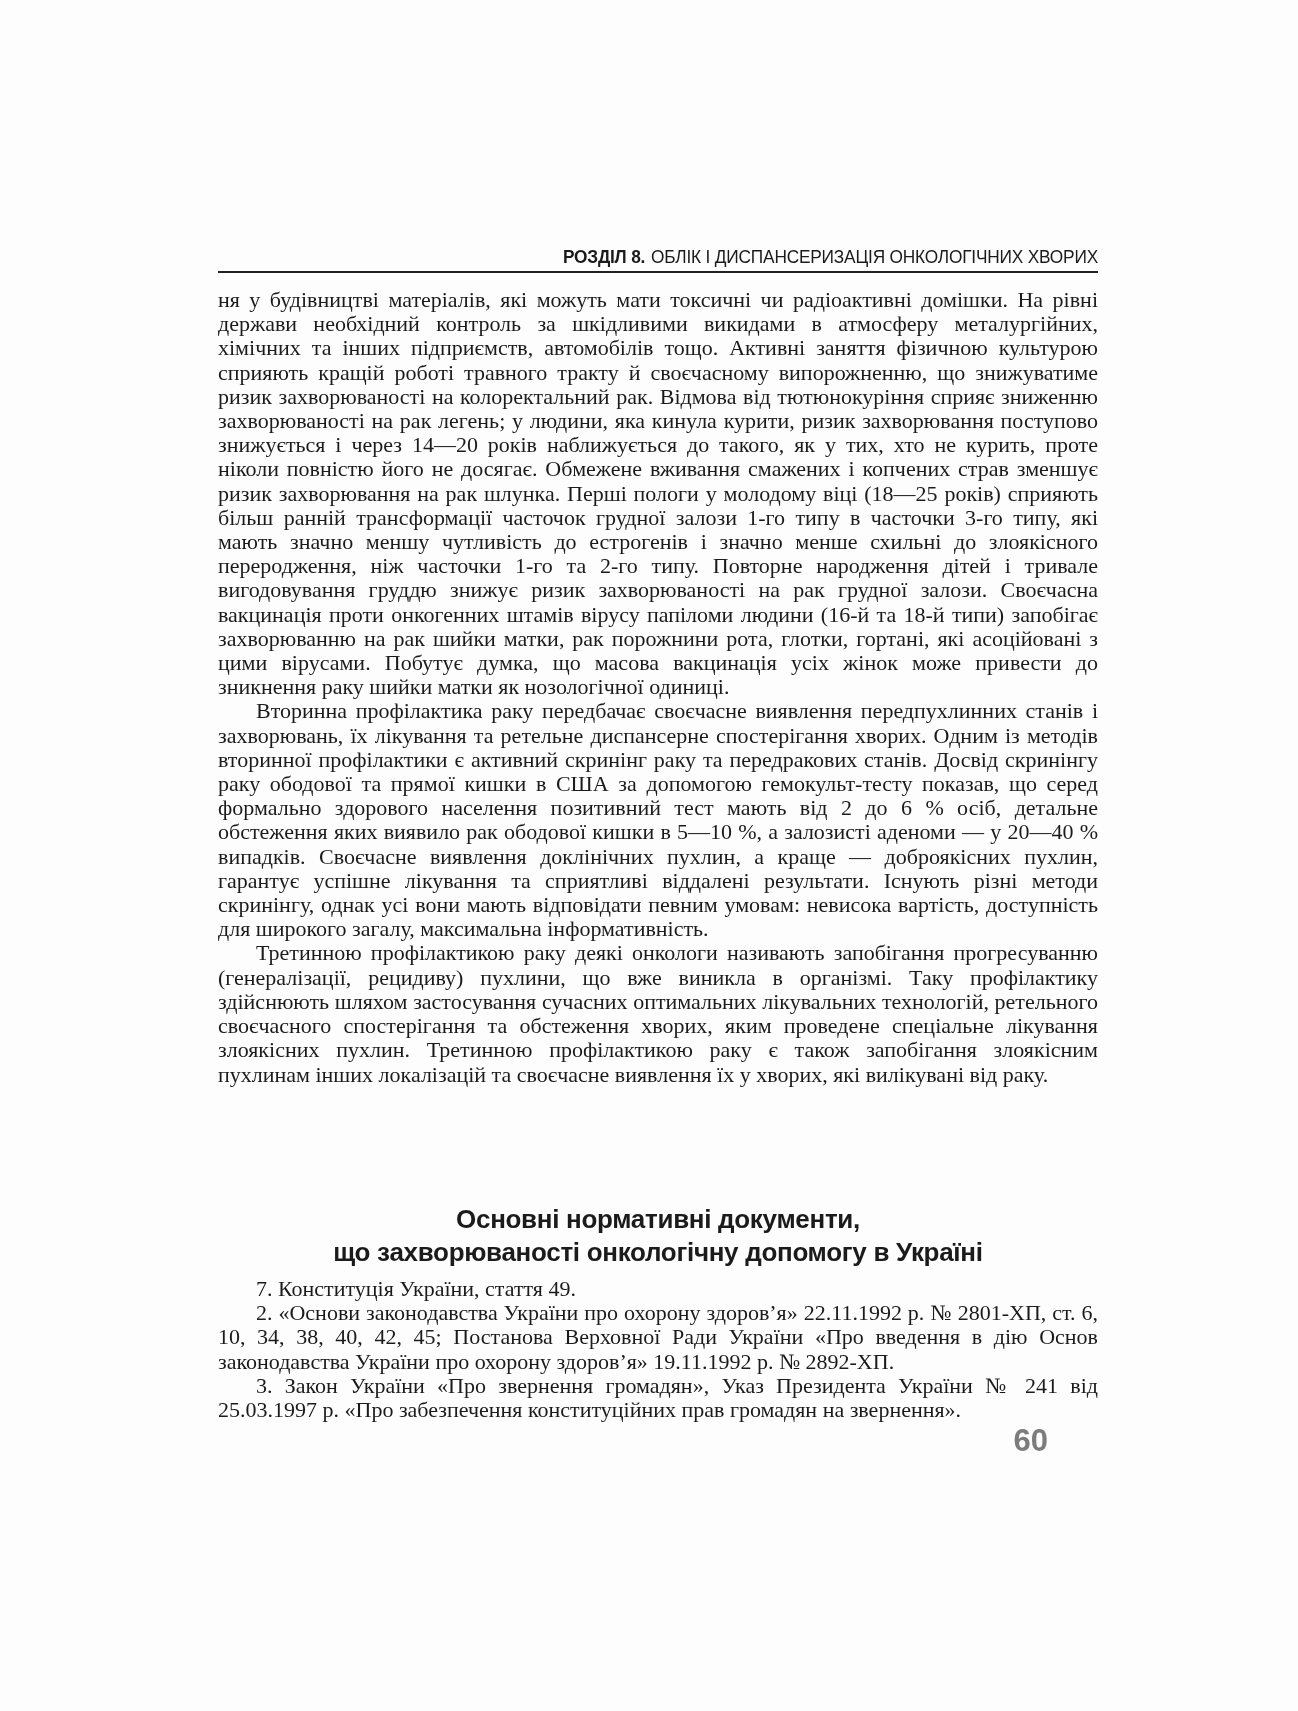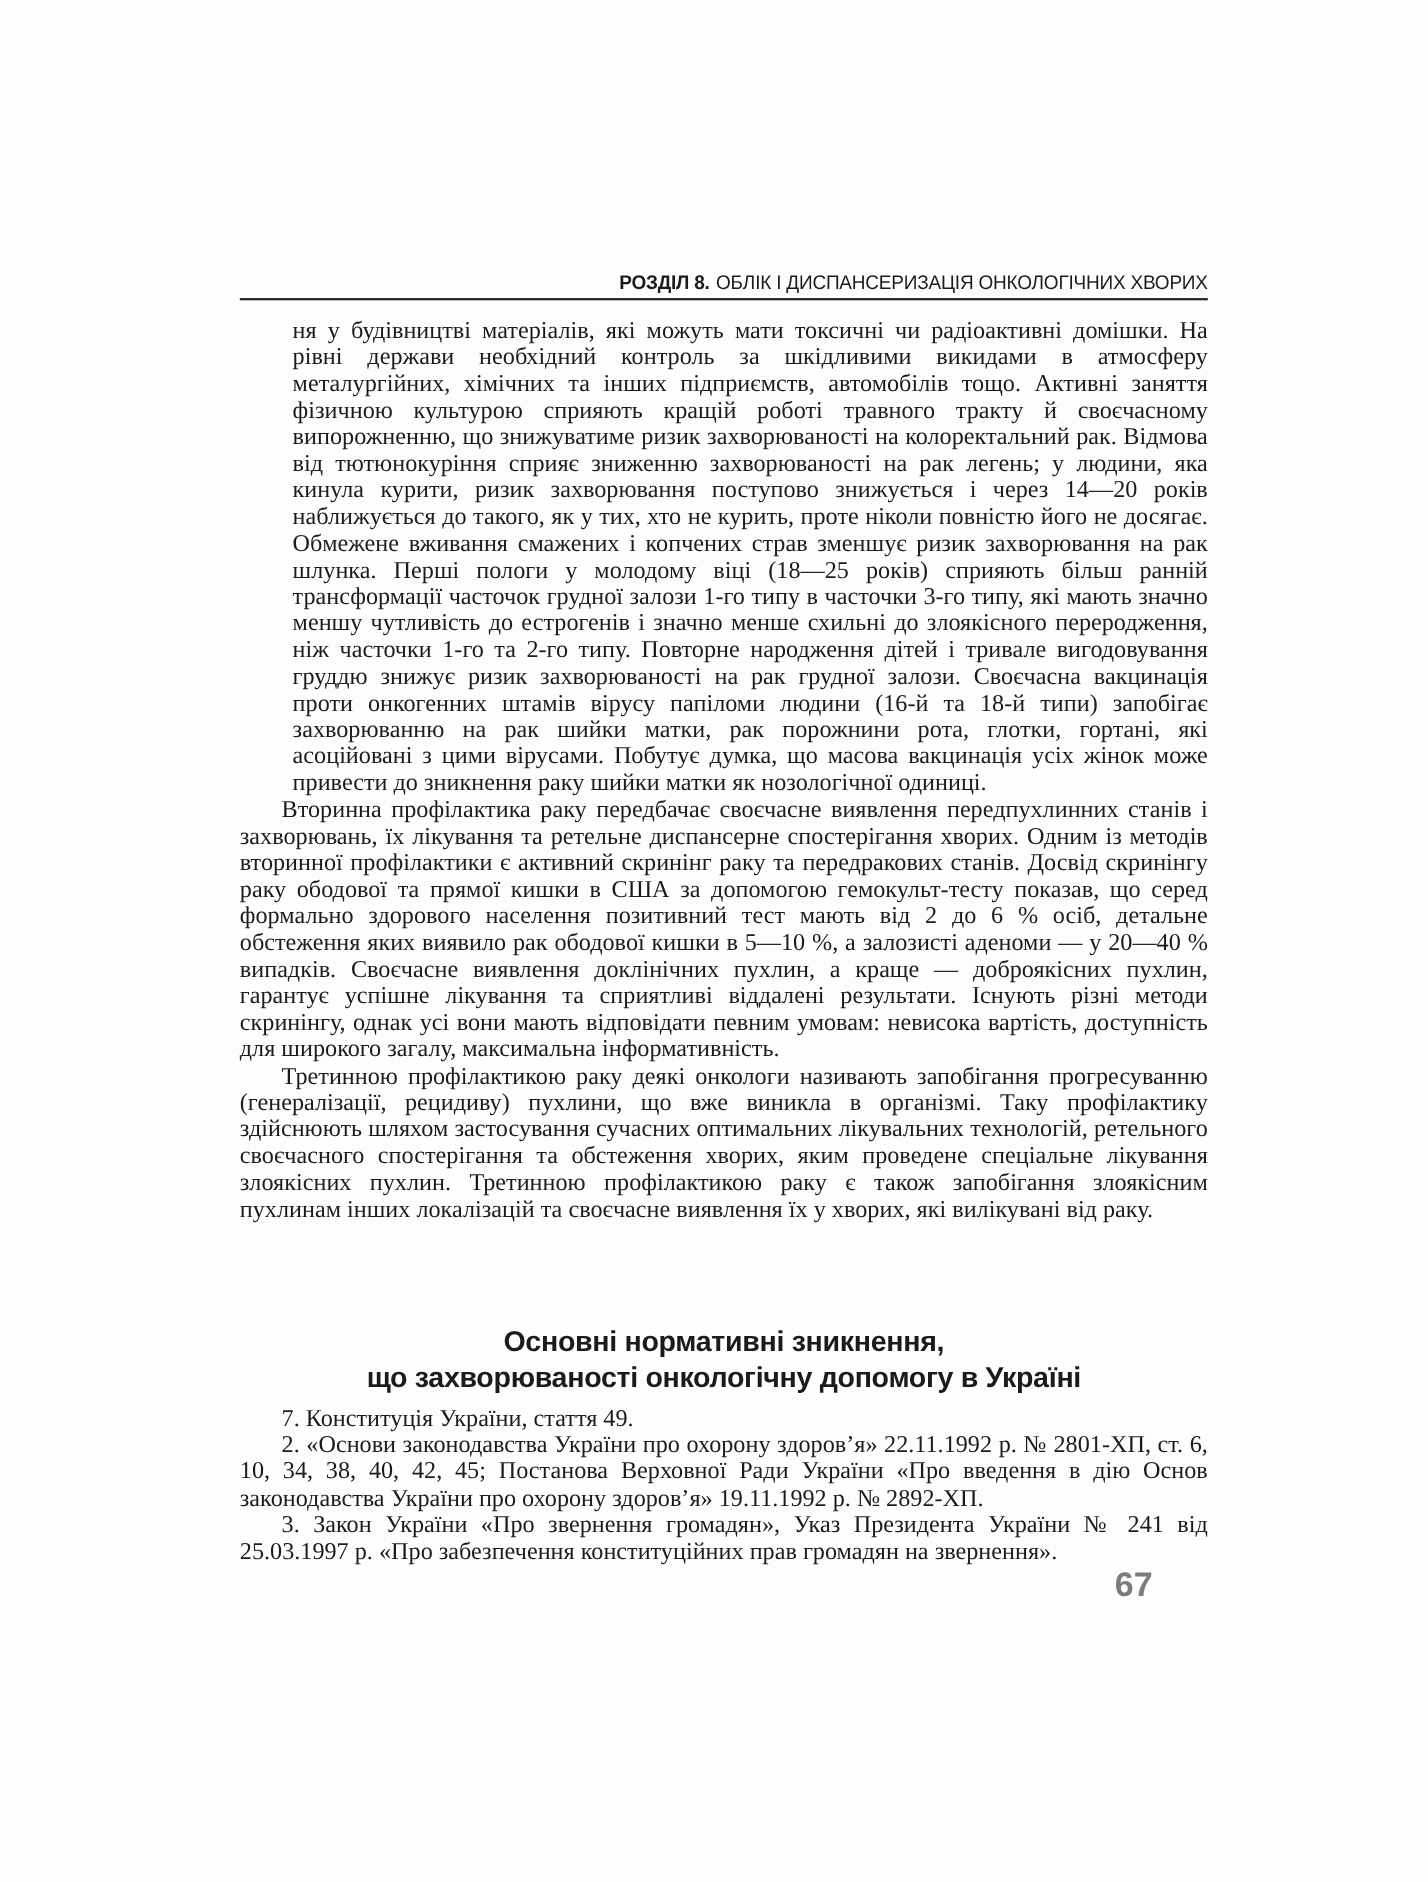--- a/index.html
+++ b/index.html
@@ -35,21 +35,21 @@
     position:absolute;left:218px;top:271px;width:880px;height:2px;
     background:var(--rule);
   }
   
   .body-text{
     position:absolute;left:218px;top:288px;width:880px;
     font-size:22px;line-height:24.2px;
     text-align:justify;
   }
   .para{margin:0;text-indent:38px;}
-  .para.no-indent{text-indent:0;margin-left:48px;}
+  .para.no-indent{text-indent:0;}
   .lead{font-weight:normal;}
   
   .section-heading{
     position:absolute;left:218px;top:1203px;width:880px;
     text-align:center;
     font-family:"Liberation Sans", sans-serif;
     font-weight:bold;
     font-size:26px;line-height:33px;
     letter-spacing:-0.3px;
   }
@@ -80,25 +80,25 @@
 
   <div class="header-rule"></div>
 
   <div class="body-text">
     <p class="para no-indent">ня у будівництві матеріалів, які можуть мати токсичні чи радіоактивні домішки. На рівні держави необхідний контроль за шкідливими викидами в атмосферу металургійних, хімічних та інших підприємств, автомобілів тощо. Активні заняття фізичною культурою сприяють кращій роботі травного тракту й своєчасному випорожненню, що знижуватиме ризик захворюваності на колоректальний рак. Відмова від тютюнокуріння сприяє зниженню захворюваності на рак легень; у людини, яка кинула курити, ризик захворювання поступово знижується і через 14—20 років наближується до такого, як у тих, хто не курить, проте ніколи повністю його не досягає. Обмежене вживання смажених і копчених страв зменшує ризик захворювання на рак шлунка. Перші пологи у молодому віці (18—25 років) сприяють більш ранній трансформації часточок грудної залози 1-го типу в часточки 3-го типу, які мають значно меншу чутливість до естрогенів і значно менше схильні до злоякісного переродження, ніж часточки 1-го та 2-го типу. Повторне народження дітей і тривале вигодовування груддю знижує ризик захворюваності на рак грудної залози. Своєчасна вакцинація проти онкогенних штамів вірусу папіломи людини (16-й та 18-й типи) запобігає захворюванню на рак шийки матки, рак порожнини рота, глотки, гортані, які асоційовані з цими вірусами. Побутує думка, що масова вакцинація усіх жінок може привести до зникнення раку шийки матки як нозологічної одиниці.</p>
     <p class="para"><span class="lead">Вторинна профілактика раку</span><span> передбачає своєчасне виявлення передпухлинних станів і захворювань, їх лікування та ретельне диспансерне спостерігання хворих. Одним із методів вторинної профілактики є активний скринінг раку та передракових станів. Досвід скринінгу раку ободової та прямої кишки в США за допомогою гемокульт-тесту показав, що серед формально здорового населення позитивний тест мають від 2 до 6 % осіб, детальне обстеження яких виявило рак ободової кишки в 5—10 %, а залозисті аденоми — у 20—40 % випадків. Своєчасне виявлення доклінічних пухлин, а краще — доброякісних пухлин, гарантує успішне лікування та сприятливі віддалені результати. Існують різні методи скринінгу, однак усі вони мають відповідати певним умовам: невисока вартість, доступність для широкого загалу, максимальна інформативність.</span></p>
     <p class="para"><span class="lead">Третинною профілактикою раку</span><span> деякі онкологи називають запобігання прогресуванню (генералізації, рецидиву) пухлини, що вже виникла в організмі. Таку профілактику здійснюють шляхом застосування сучасних оптимальних лікувальних технологій, ретельного своєчасного спостерігання та обстеження хворих, яким проведене спеціальне лікування злоякісних пухлин. Третинною профілактикою раку є також запобігання злоякісним пухлинам інших локалізацій та своєчасне виявлення їх у хворих, які вилікувані від раку.</span></p>
   </div>
 
   <div class="section-heading">
-    <div>Основні нормативні зникнення,</div>
+    <div>Основні нормативні документи,</div>
     <div>що захворюваності онкологічну допомогу в Україні</div>
   </div>
 
   <div class="doc-list">
     <p class="para">7. Конституція України, стаття 49.</p>
     <p class="para">2. «Основи законодавства України про охорону здоров’я» 22.11.1992 р. № 2801-ХП, ст. 6, 10, 34, 38, 40, 42, 45; Постанова Верховної Ради України «Про введення в дію Основ законодавства України про охорону здоров’я» 19.11.1992 р. № 2892-ХП.</p>
     <p class="para">3. Закон України «Про звернення громадян», Указ Президента України № 241 від 25.03.1997 р. «Про забезпечення конституційних прав громадян на звернення».</p>
   </div>
 
-  <div class="page-number">67</div>
+  <div class="page-number">60</div>
 
 </div>
 
 </body></html>

